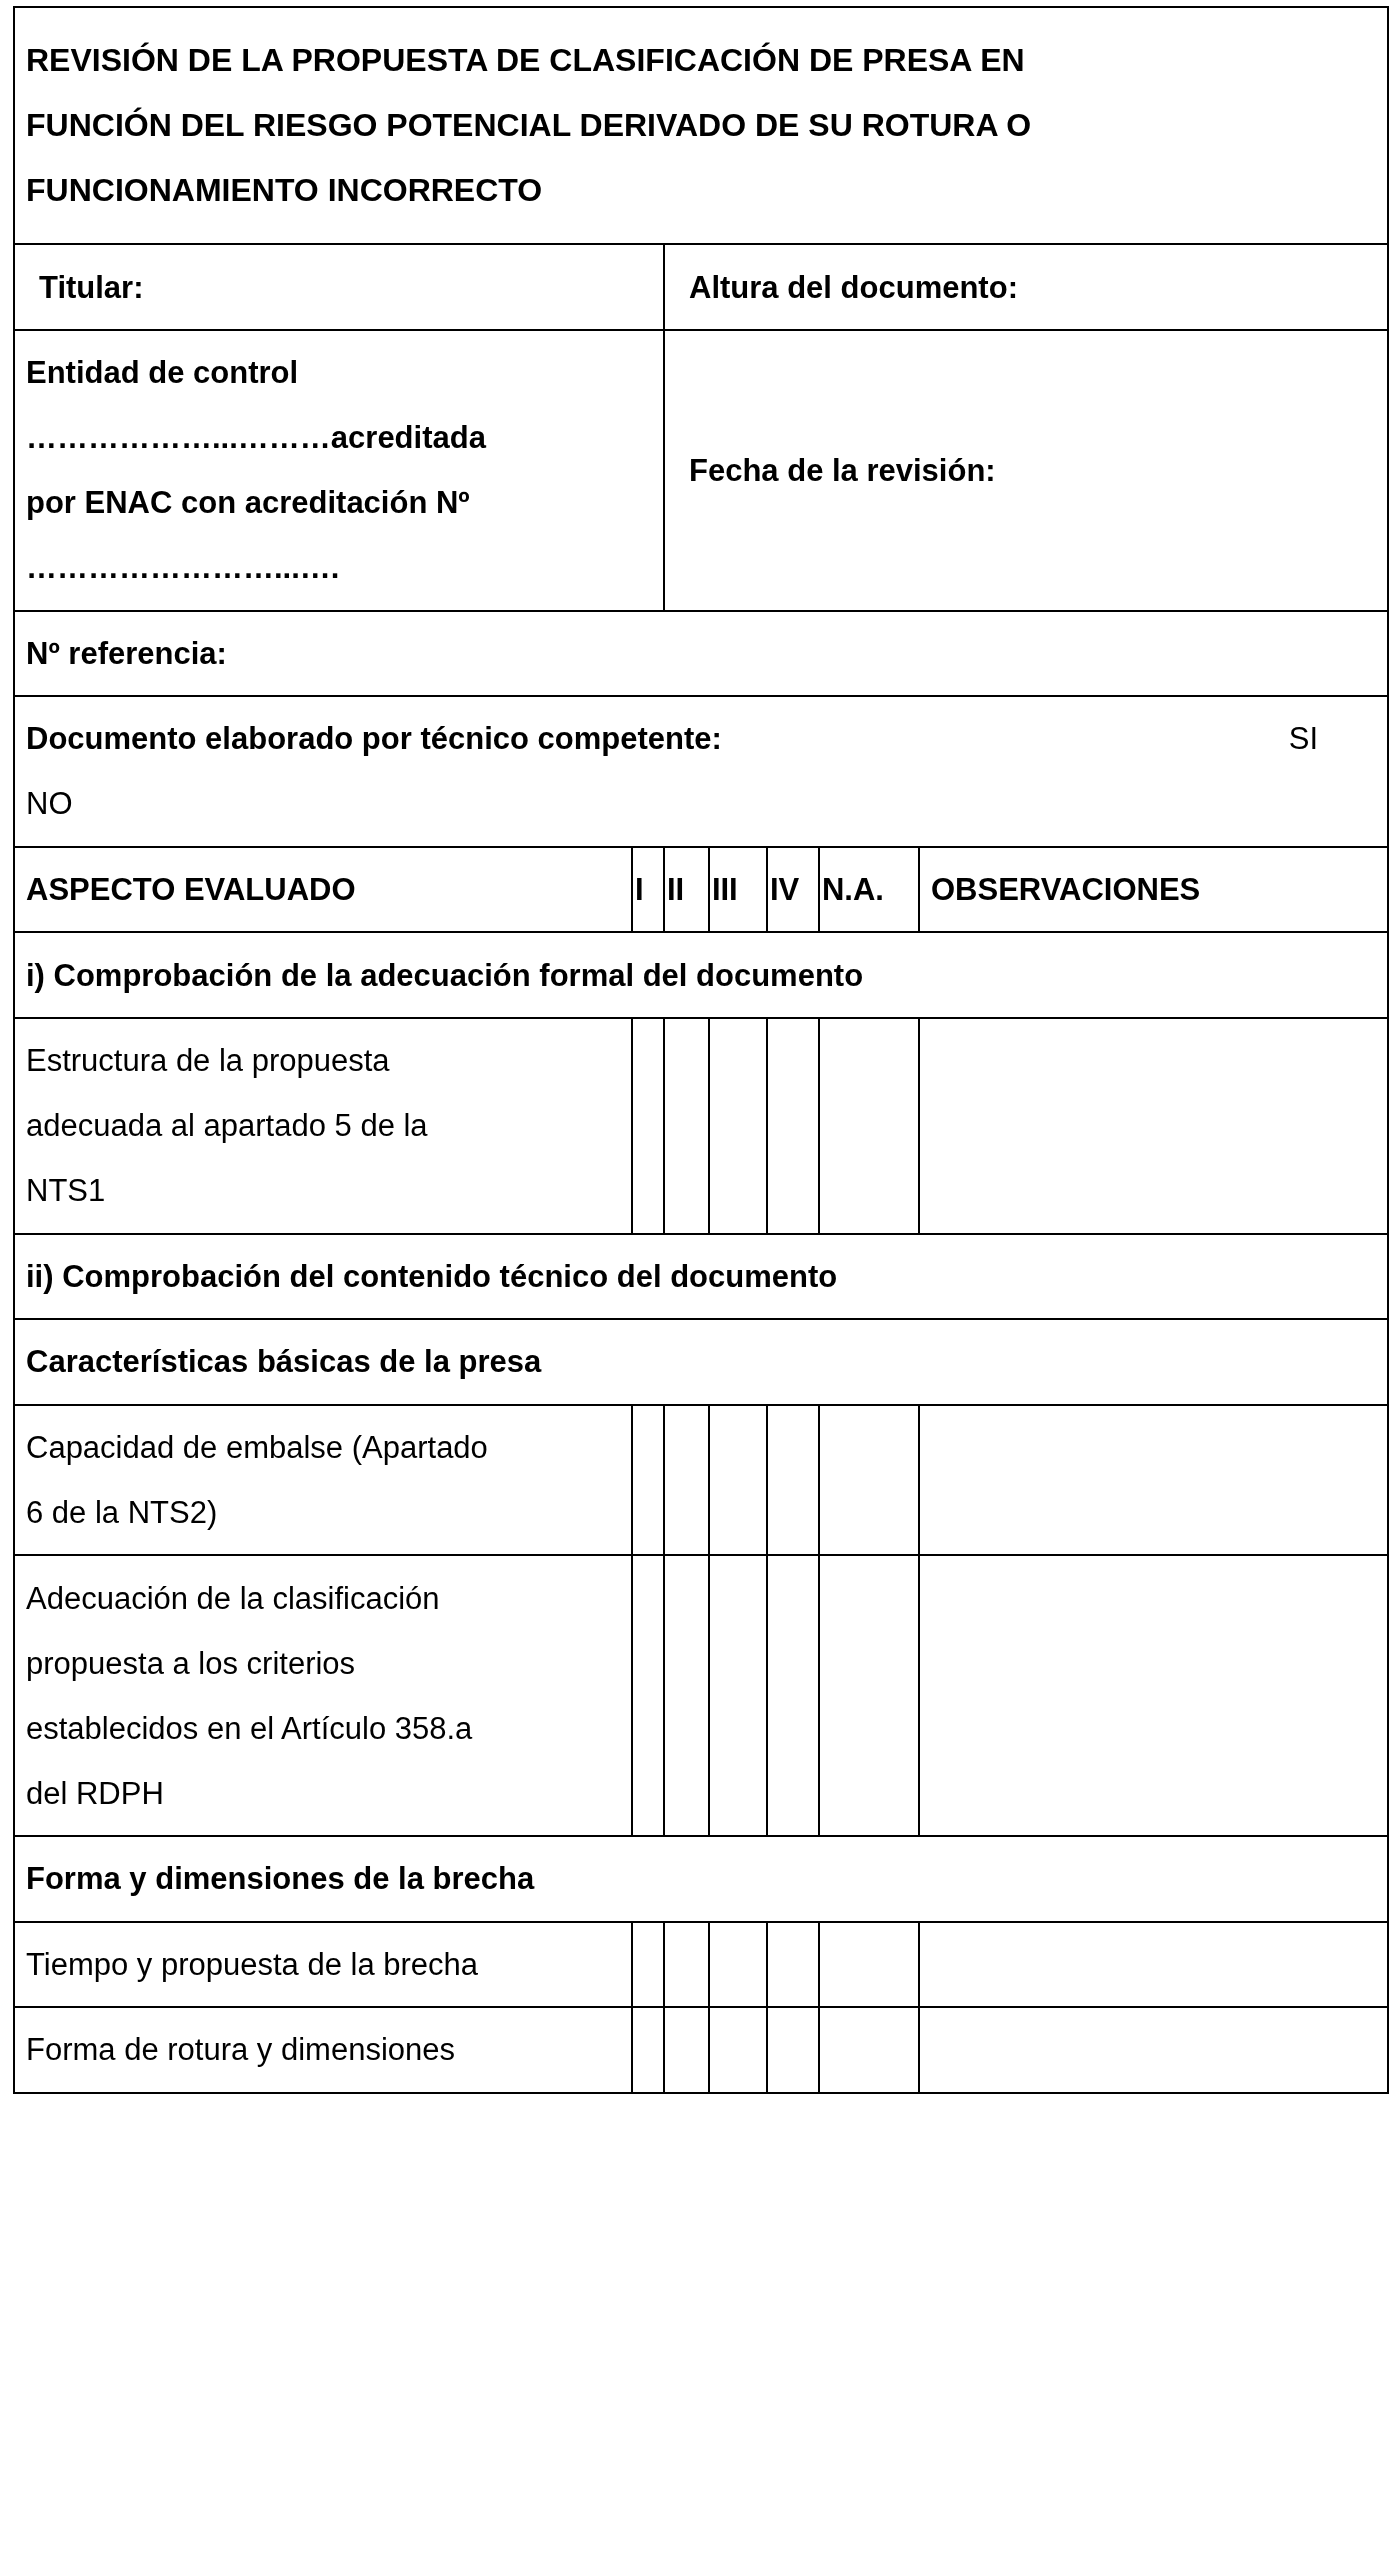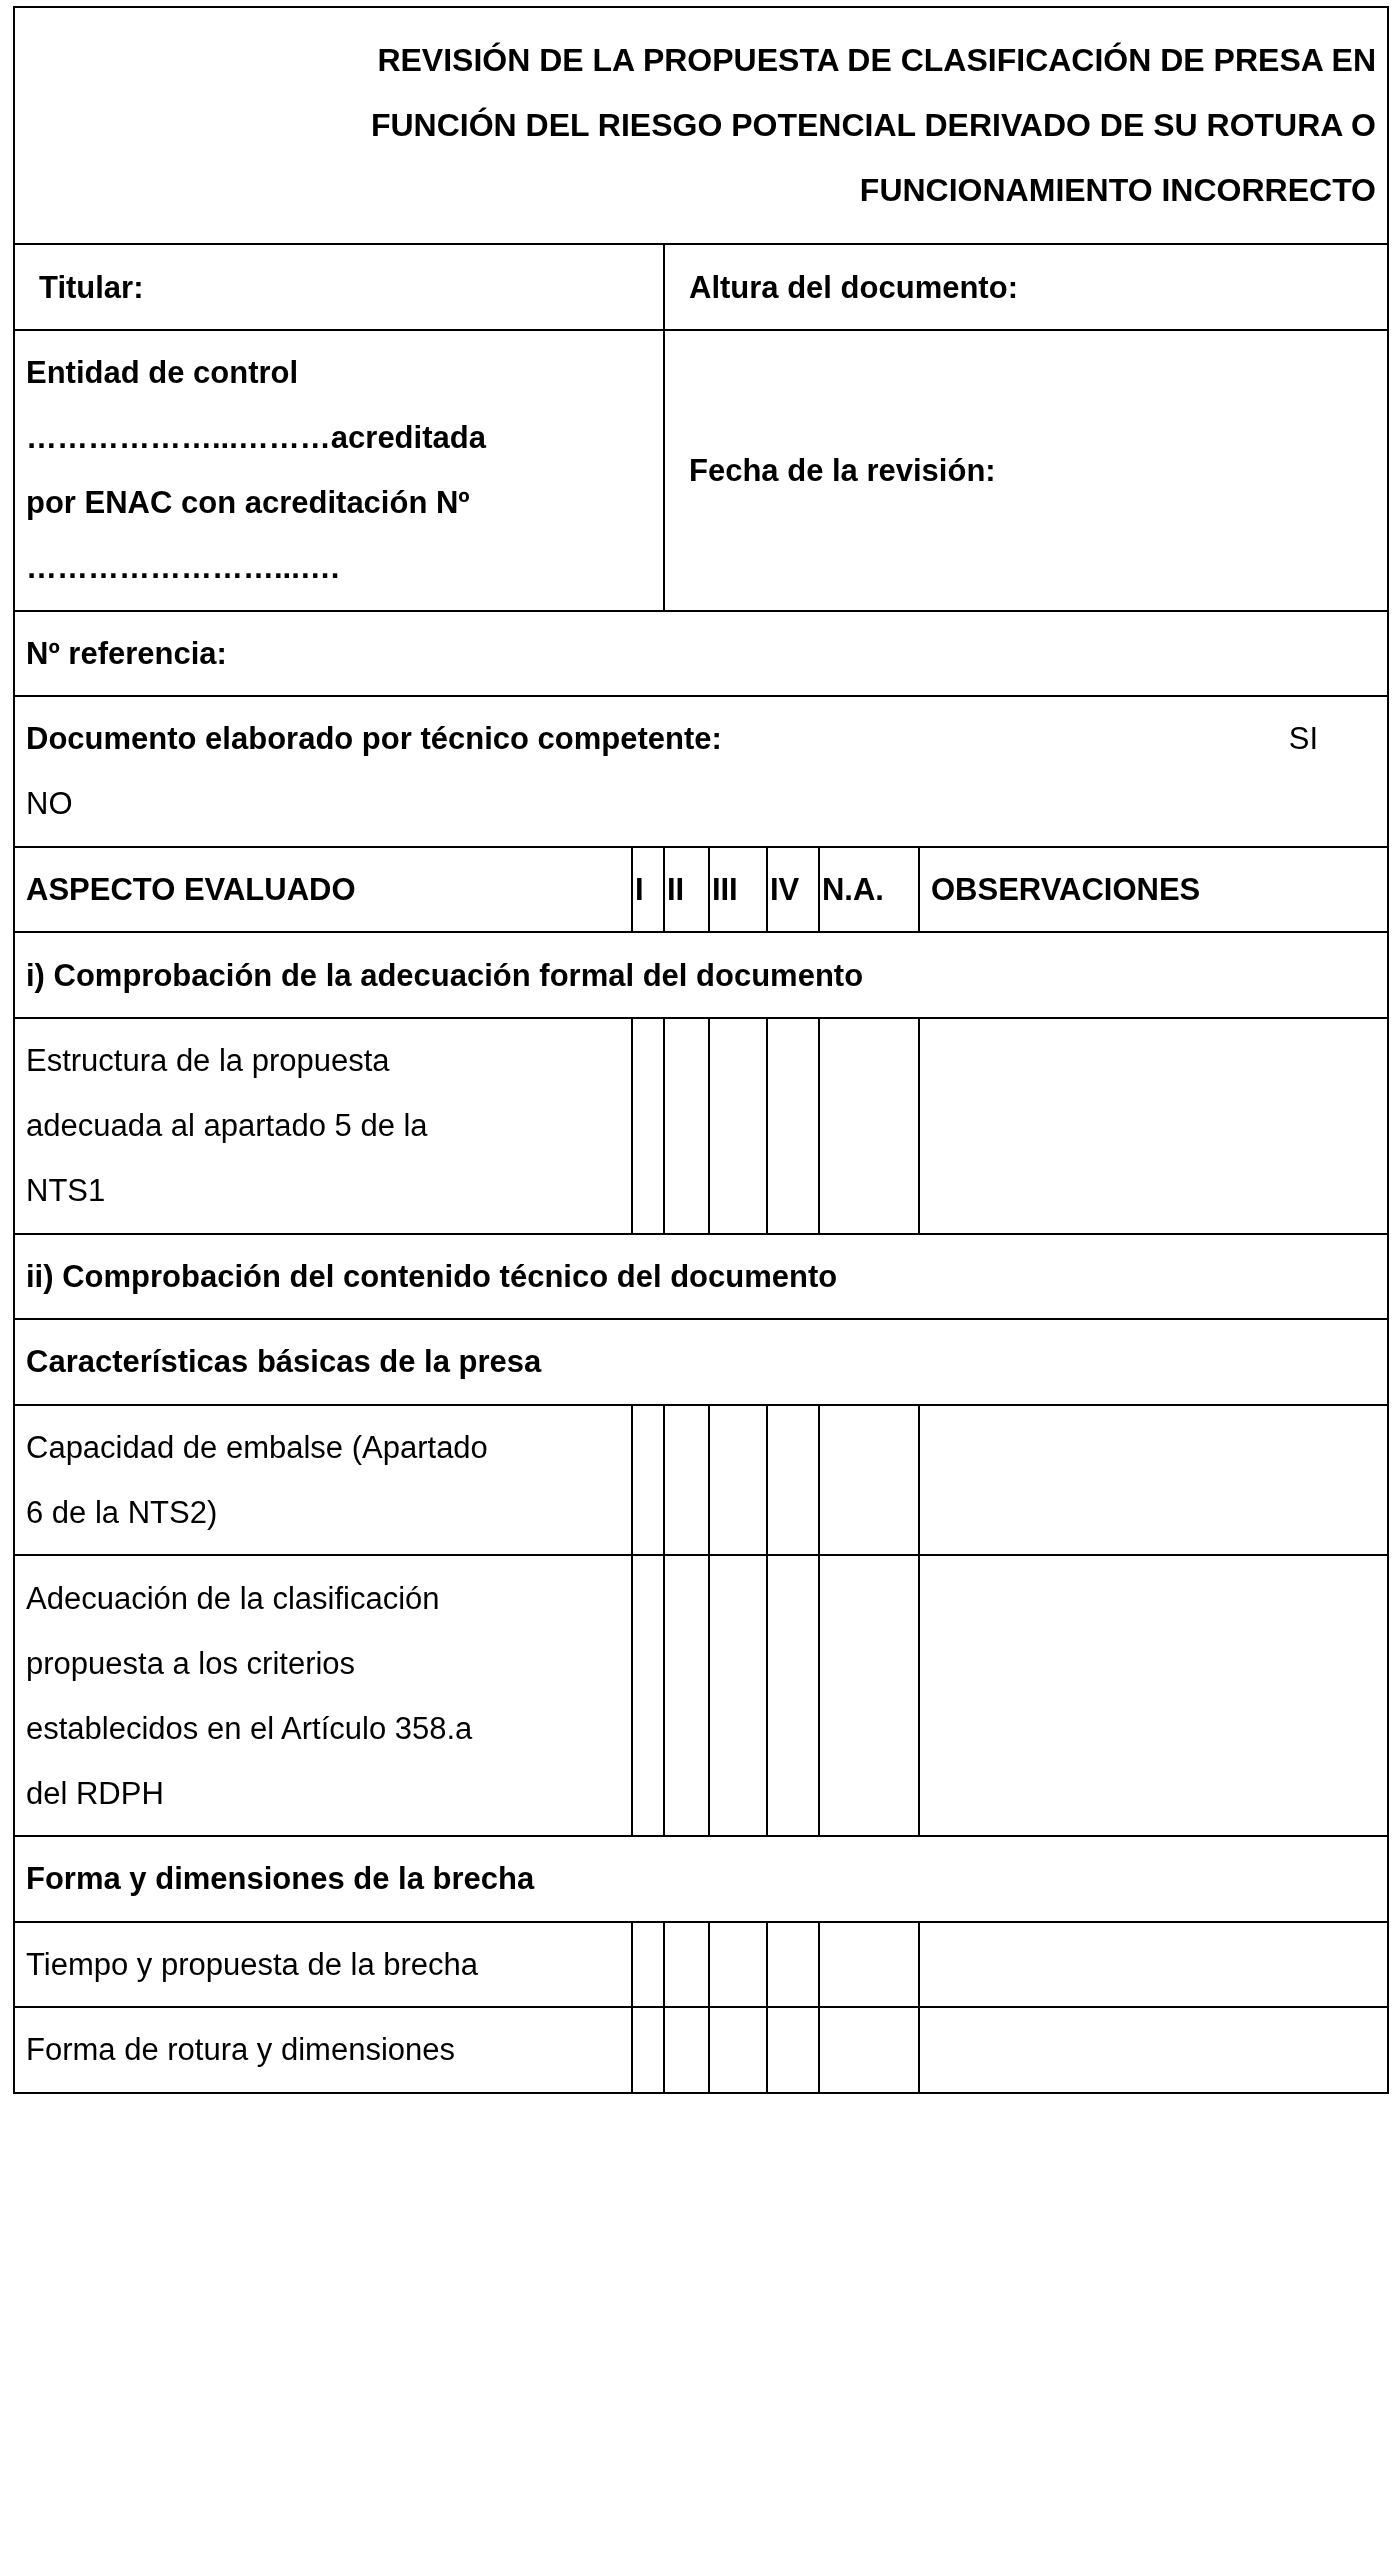--- a/index.html
+++ b/index.html
@@ -34,21 +34,21 @@
   col.c-na  { width: 100px; }
   col.c-obs { width: 469px; }
 
   .b { font-weight: bold; }
   .ml { white-space: pre-line; }
   .ctr { text-align: left; }
   .tight { padding: 9.3px 1.9px; }
   .title-cell {
     font-size: 32px;
     font-weight: bold;
-    text-align: right;
+    text-align: left;
     padding: 20.4px 11px;
   }
   .item-label { vertical-align: top; }
   .doc-cell { vertical-align: top; }
   .doc-line { display: flex; justify-content: space-between; align-items: baseline; }
   .si-opt { font-weight: normal; margin-right: 58px; margin-left: 16px; }
   .top-label { vertical-align: middle; padding-left: 24px; }
 </style>
 </head>
 <body>

